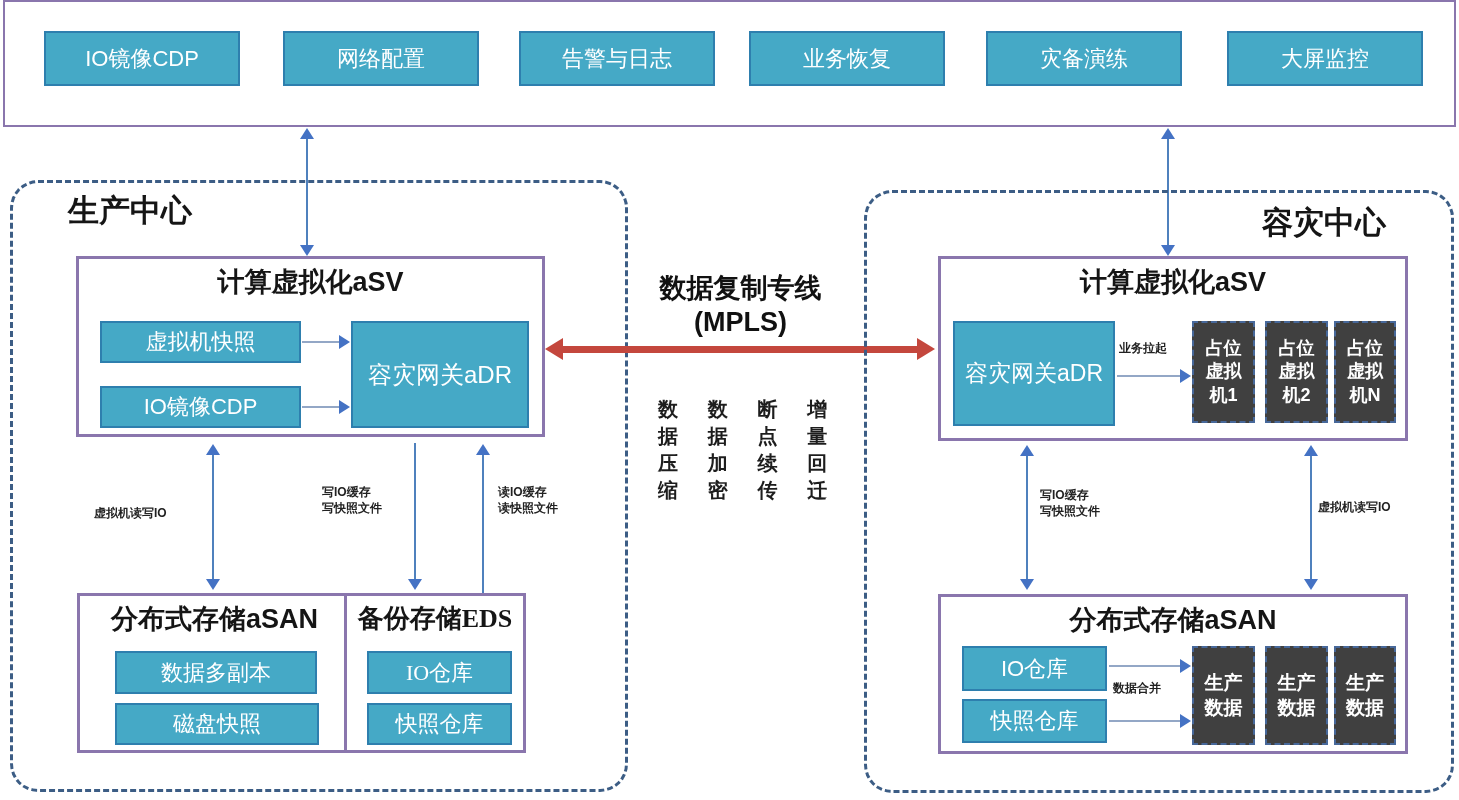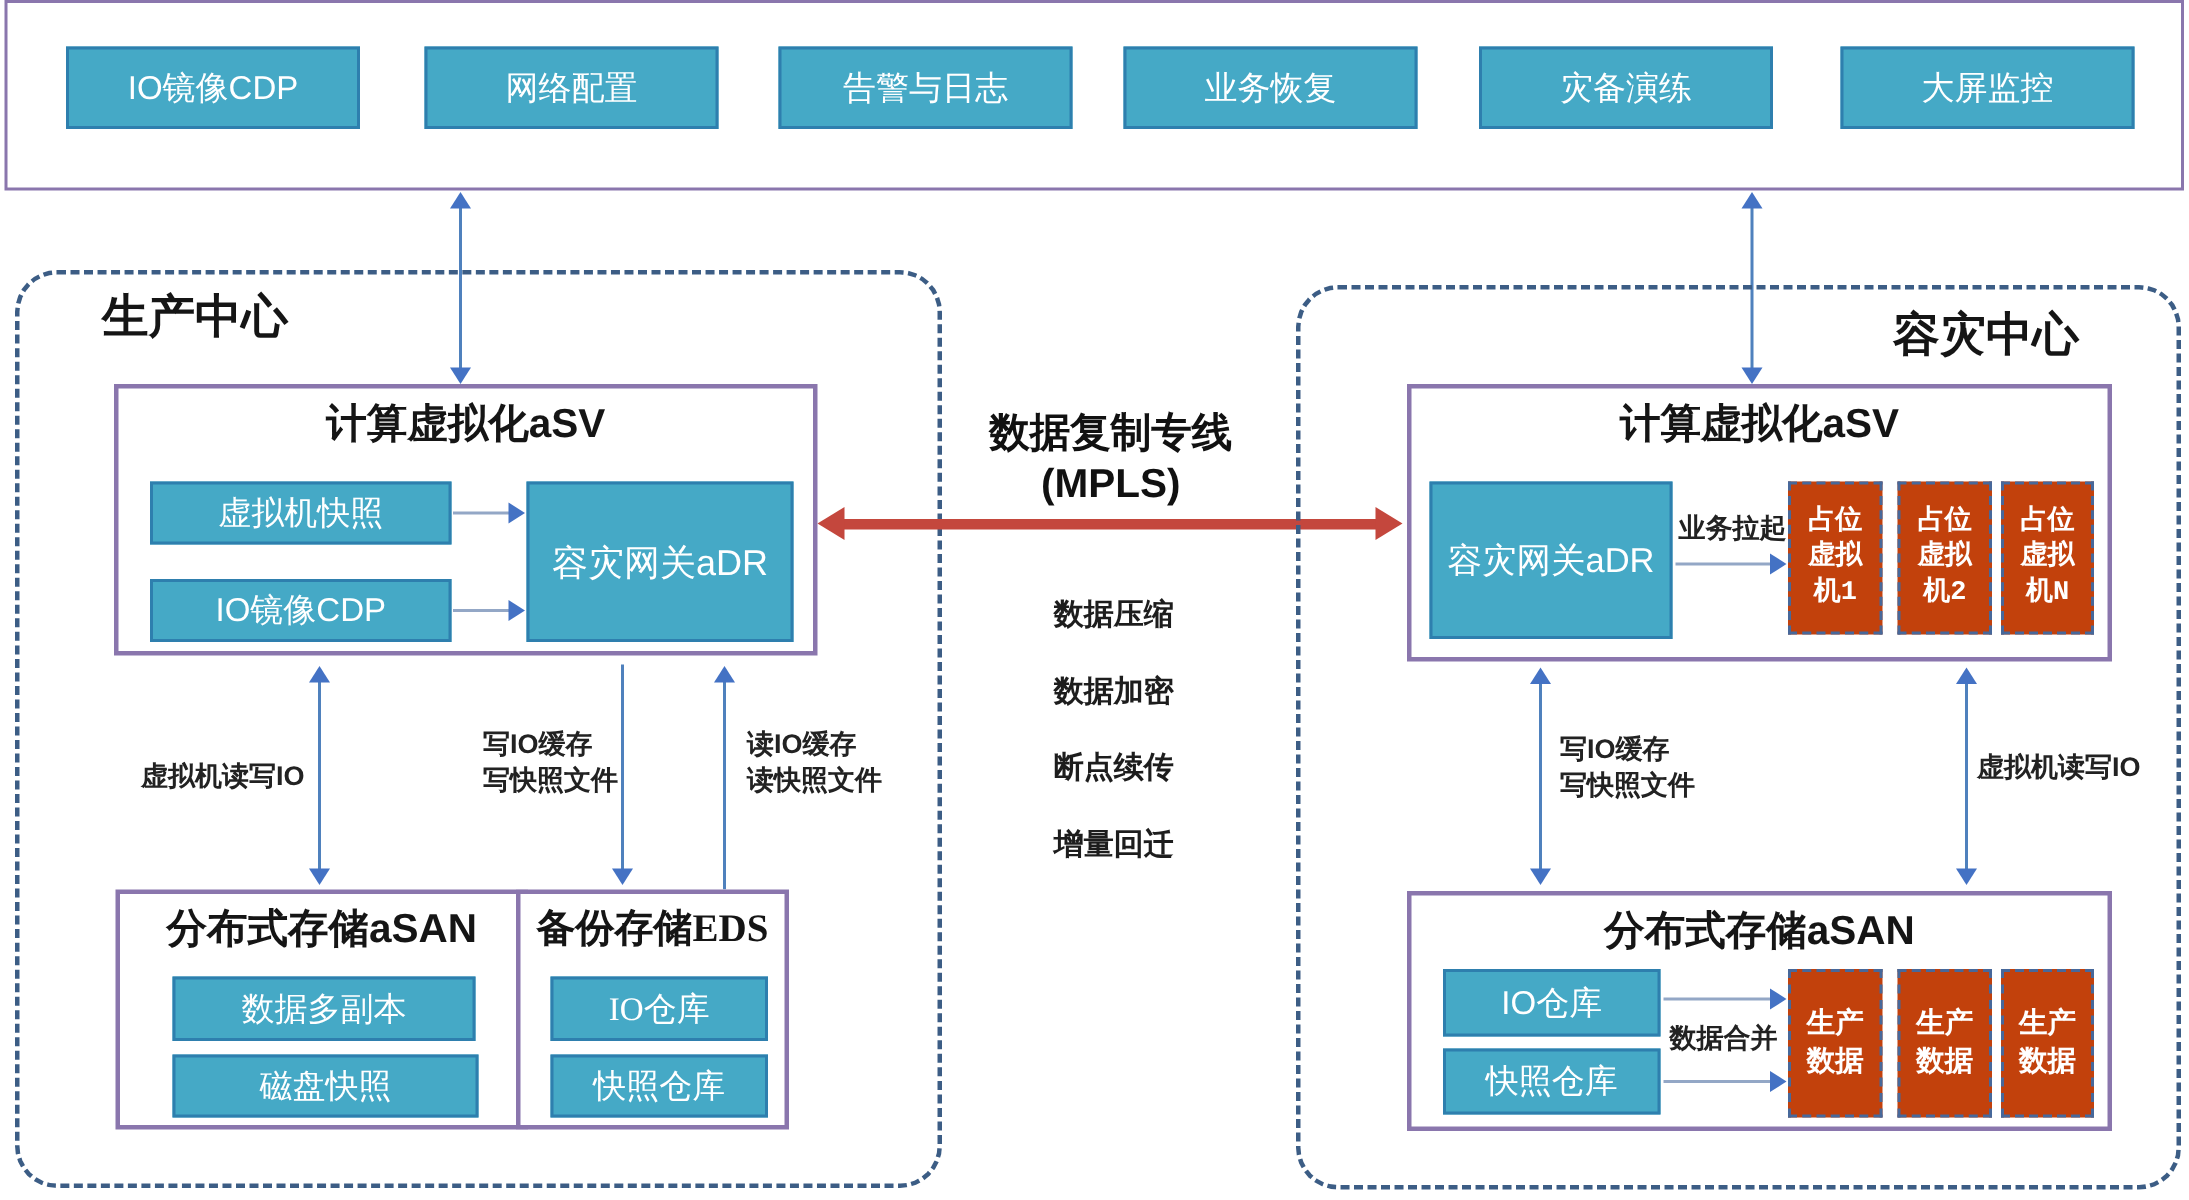--- a/index.html
+++ b/index.html
@@ -18,25 +18,25 @@
 
   
   .pbox{border:3px solid #8a76ad;background:#fff;}
   .pbox-title{position:absolute;left:0;right:0;top:5px;text-align:center;font-size:27px;font-weight:600;color:#151515;}
 
   
   .teal{position:absolute;background:#45a9c6;border:2px solid #2e7fae;color:#fff;font-size:22px;font-weight:500;
         display:flex;align-items:center;justify-content:center;text-align:center;box-sizing:border-box;}
 
   
-  .beige{position:absolute;background:#c2410c;border:2px dashed #47689a;color:#fff;font-size:18px;font-weight:600;
-         display:flex;align-items:center;justify-content:center;text-align:center;line-height:1.3;box-sizing:border-box;font-family:Liberation Mono, monospace;}
+  .beige{position:absolute;background:#404040;border:2px dashed #47689a;color:#fff;font-size:18px;font-weight:600;
+         display:flex;align-items:center;justify-content:center;text-align:center;line-height:1.3;box-sizing:border-box;}
 
   .prewrap{white-space:pre-line;}
-  .lbl{position:absolute;font-size:18px;font-weight:600;color:#222;line-height:1.35;}
+  .lbl{position:absolute;font-size:12px;font-weight:600;color:#222;line-height:1.35;}
 
   
   .varrow{position:absolute;width:14px;}
   .varrow .vline{position:absolute;left:6px;top:0;bottom:0;width:2px;background:#4f81bd;}
   .varrow.hu .vline{top:9px;}
   .varrow.hd .vline{bottom:9px;}
   .tri{position:absolute;width:0;height:0;}
   .tri-up{top:0;left:0;border-left:7px solid transparent;border-right:7px solid transparent;border-bottom:11px solid #4472c4;}
   .tri-down{bottom:0;left:0;border-left:7px solid transparent;border-right:7px solid transparent;border-top:11px solid #4472c4;}
 
@@ -45,21 +45,21 @@
   .harrow .hline{position:absolute;top:6px;left:0;right:8px;height:2px;background:#93a7c6;}
   .tri-right{right:0;top:0;border-top:7px solid transparent;border-bottom:7px solid transparent;border-left:11px solid #4472c4;}
 
   
   .red-arrow{position:absolute;height:22px;}
   .red-arrow .rline{position:absolute;left:15px;right:15px;top:8px;height:7px;background:#c4473d;}
   .rtri-l{position:absolute;left:0;top:0;width:0;height:0;border-top:11px solid transparent;border-bottom:11px solid transparent;border-right:18px solid #c4473d;}
   .rtri-r{position:absolute;right:0;top:0;width:0;height:0;border-top:11px solid transparent;border-bottom:11px solid transparent;border-left:18px solid #c4473d;}
 
   .mpls{position:absolute;left:638px;top:272px;width:205px;text-align:center;font-size:27px;font-weight:700;color:#111;line-height:1.25;}
-  .features{position:absolute;left:655px;top:396px;width:175px;display:flex;flex-direction:column;gap:24px;text-align:center;}
+  .features{position:absolute;left:655px;top:396px;width:175px;display:flex;flex-direction:row;gap:24px;text-align:center;}
   .features div{font-size:20px;font-weight:600;color:#1d1d1d;}
 </style>
 </head>
 <body>
 
 <div class="canvas">
 
   <div class="abs topbar">
     <div class="chip" style="left:39px">IO镜像CDP</div>
     <div class="chip" style="left:278px">网络配置</div>

